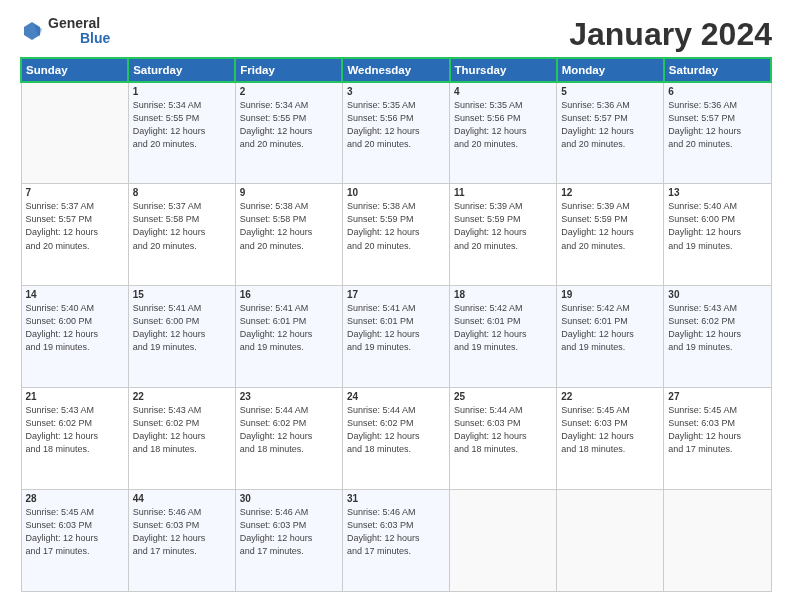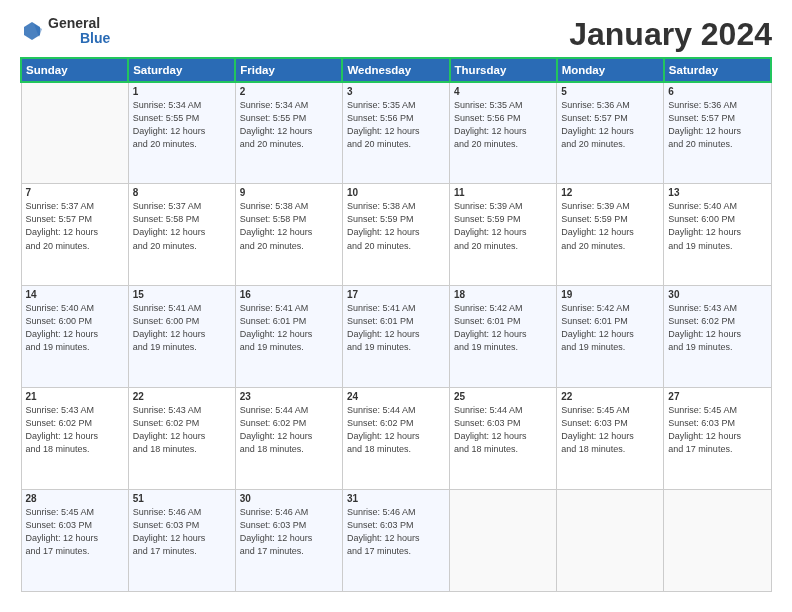--- a/index.html
+++ b/index.html
@@ -338,21 +338,21 @@
         </tr>
         <tr>
           <td>
             <span class="day-num">28</span>
             <div class="day-info" style="white-space: pre-line;">Sunrise: 5:45 AM
 Sunset: 6:03 PM
 Daylight: 12 hours
 and 17 minutes.</div>
           </td>
           <td>
-            <span class="day-num">51</span>
+            <span class="day-num">44</span>
             <div class="day-info" style="white-space: pre-line;">Sunrise: 5:46 AM
 Sunset: 6:03 PM
 Daylight: 12 hours
 and 17 minutes.</div>
           </td>
           <td>
             <span class="day-num">30</span>
             <div class="day-info" style="white-space: pre-line;">Sunrise: 5:46 AM
 Sunset: 6:03 PM
 Daylight: 12 hours

